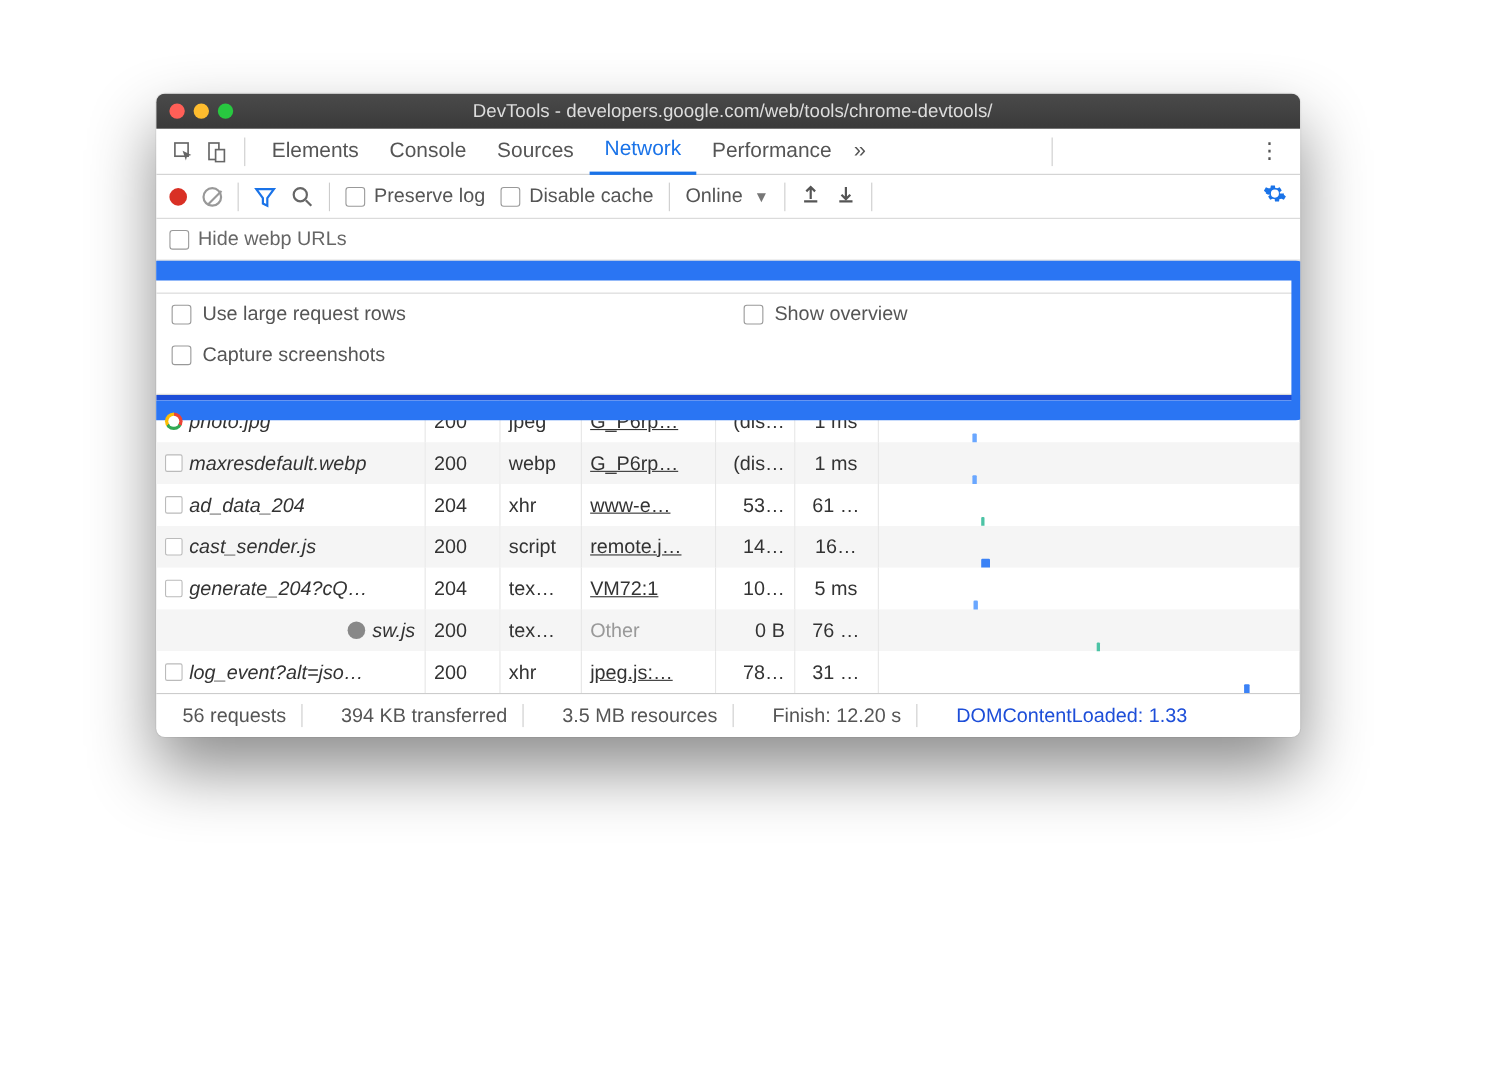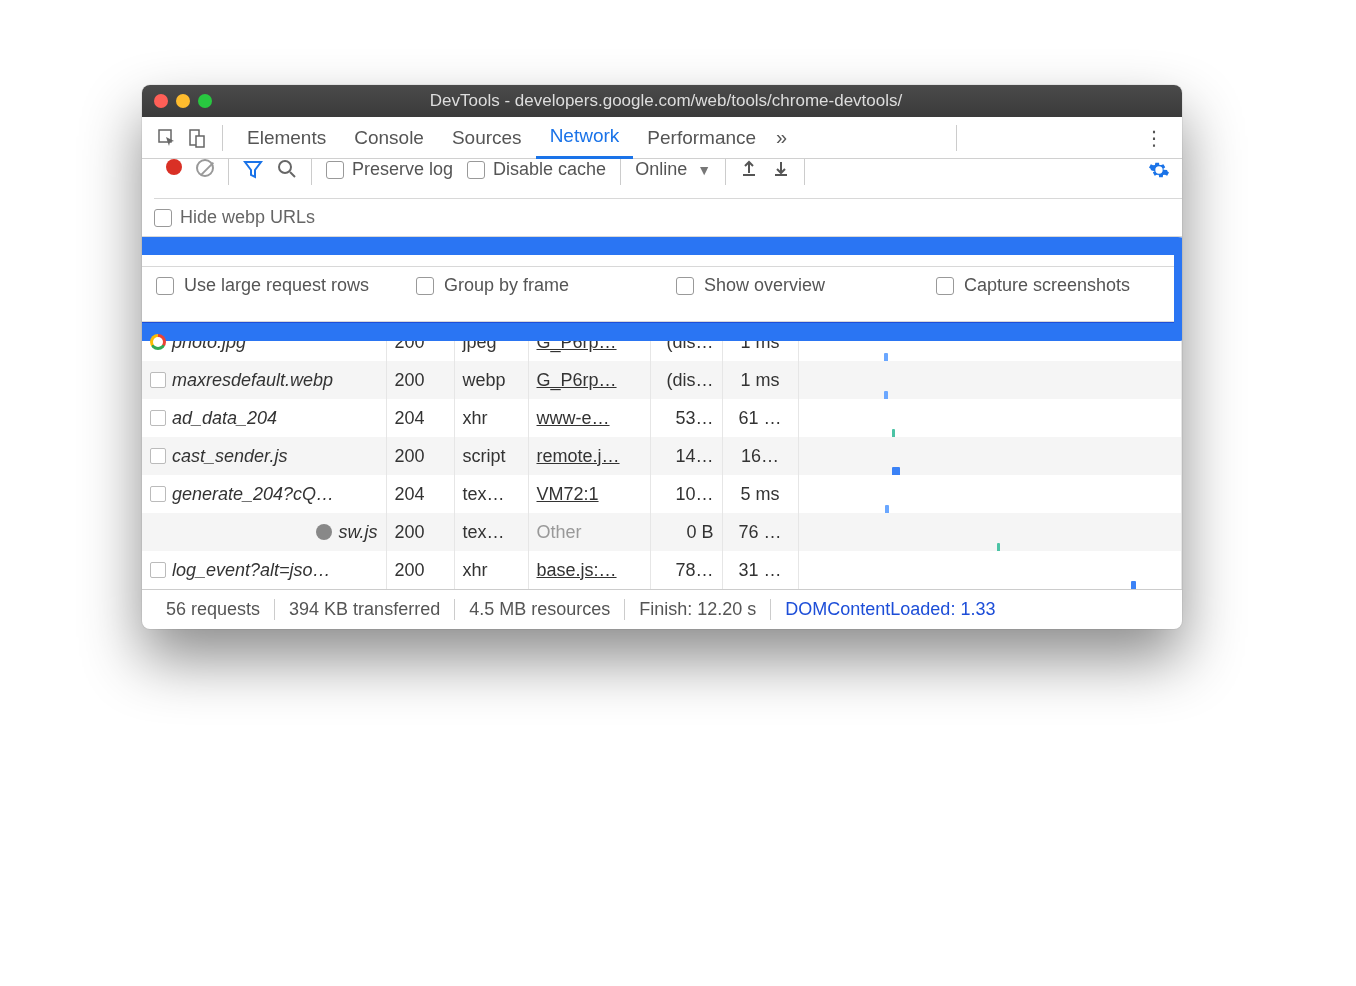--- a/index.html
+++ b/index.html
@@ -60,27 +60,26 @@
     justify-content: center;
   }
   .tabs .divider { width: 1px; height: 26px; background: #ccc; margin: 0 10px; }
   .tab { padding: 0 14px; height: 42px; display: flex; align-items: center; cursor: default; }
   .tab.active { color: #1a73e8; border-bottom: 3px solid #1a73e8; }
   .more { margin-left: 6px; font-size: 20px; }
   .kebab { margin-left: auto; font-size: 20px; padding: 0 8px; }
   .toolbar {
     height: 40px;
     display: flex;
-    align-items: flex-start;
+    align-items: center;
     padding: 0 12px;
     gap: 14px;
     border-bottom: 1px solid #d8d8d8;
     font-size: 18px;
     color: #555;
-    margin-left: 12px;
   }
   .rec-dot { width: 16px; height: 16px; border-radius: 50%; background: #d93025; }
   .ban { width: 18px; height: 18px; border: 2px solid #999; border-radius: 50%; position: relative; }
   .ban::after { content:""; position:absolute; width:2px; height:18px; background:#999; left:8px; top:-1px; transform:rotate(45deg); }
   .vsep { width:1px; height:26px; background:#ccc; }
   .funnel svg { display:block; }
   .magnify svg { display:block; }
   .chk { display:flex; align-items:center; gap:8px; }
   .chk .box {
     width: 18px; height: 18px; border: 1.5px solid #999; border-radius: 3px; background:#fff;
@@ -102,22 +101,22 @@
     border: none;
     font-size: 18px;
     color: #666;
     outline: none;
     width: 280px;
     background: transparent;
   }
   .highlight-wrap { position: relative; }
   .options {
     display: grid;
-    grid-template-columns: 1fr 1fr 1fr 1fr;
-    border-bottom: 1px solid #1d4ed8;
+    grid-template-columns: 1fr 1fr;
+    border-bottom: 5px solid #1d4ed8;
   }
   .opt-strip {
     height: 30px;
     grid-column: 1 / -1;
     border-bottom: 1px solid #d8d8d8;
   }
   .opt {
     display:flex; align-items:center; gap:10px;
     padding: 8px 14px;
     font-size: 18px; color:#555;
@@ -157,20 +156,21 @@
   .wf { position:relative; height:100%; }
   .vline-b { position:absolute; top:0; bottom:0; width:2px; background:#5a8dee; }
   .vline-r { position:absolute; top:0; bottom:0; width:2px; background:#e06666; }
   .bar { position:absolute; top:11px; height:14px; border-radius:1px; }
   .summary {
     height: 40px;
     border-top: 1px solid #ccc;
     display:flex; align-items:center;
     font-size: 18px; color:#555;
     padding: 0 10px;
+    gap: 21px;
   }
   .summary .seg { padding: 0 14px; border-right:1px solid #ccc; }
   .summary .seg:last-child { border-right:none; color:#1d4ed8; }
 </style>
 </head>
 <body>
 
 <div class="window">
 
   <div class="titlebar">
@@ -265,24 +265,20 @@
 
   <div class="highlight-wrap">
     <div class="options">
       <div class="opt-strip"></div>
       <label class="opt">
         <span class="box"></span>
           <span>Use large request rows</span>
       </label>
       <label class="opt">
         <span class="box"></span>
-          <span>Group by frame</span>
-      </label>
-      <label class="opt">
-        <span class="box"></span>
           <span>Show overview</span>
       </label>
       <label class="opt">
         <span class="box"></span>
           <span>Capture screenshots</span>
       </label>
       <div class="hidden-header"></div>
     </div>
     <div class="highlight-box"></div>
   </div>
@@ -420,35 +416,35 @@
         </tr>
         <tr>
           <td class="col-name">
             <div class="nm">
               <span class="file-ico"></span>
               <span>log_event?alt=jso…</span>
             </div>
           </td>
           <td class="col-status">200</td>
           <td class="col-type">xhr</td>
-          <td class="col-init "><span class="underline">base.js:…</span></td>
+          <td class="col-init "><span class="underline">jpeg.js:…</span></td>
           <td class="col-size">78…</td>
           <td class="col-time">31 …</td>
           <td class="col-wf">
             <div class="wf">
               <div class="vline-b" style="left:62px"></div>
               <div class="vline-r" style="left:92px"></div>
               <div class="bar" style="left:324px;width:5px;background:#3b82f6"></div>
             </div>
           </td>
         </tr>
       </tbody>
   </table>
 
   <div class="summary">
     <div class="seg">56 requests</div>
     <div class="seg">394 KB transferred</div>
-    <div class="seg">4.5 MB resources</div>
+    <div class="seg">3.5 MB resources</div>
     <div class="seg">Finish: 12.20 s</div>
     <div class="seg">DOMContentLoaded: 1.33</div>
   </div>
 
 </div>
 
 </body></html>

